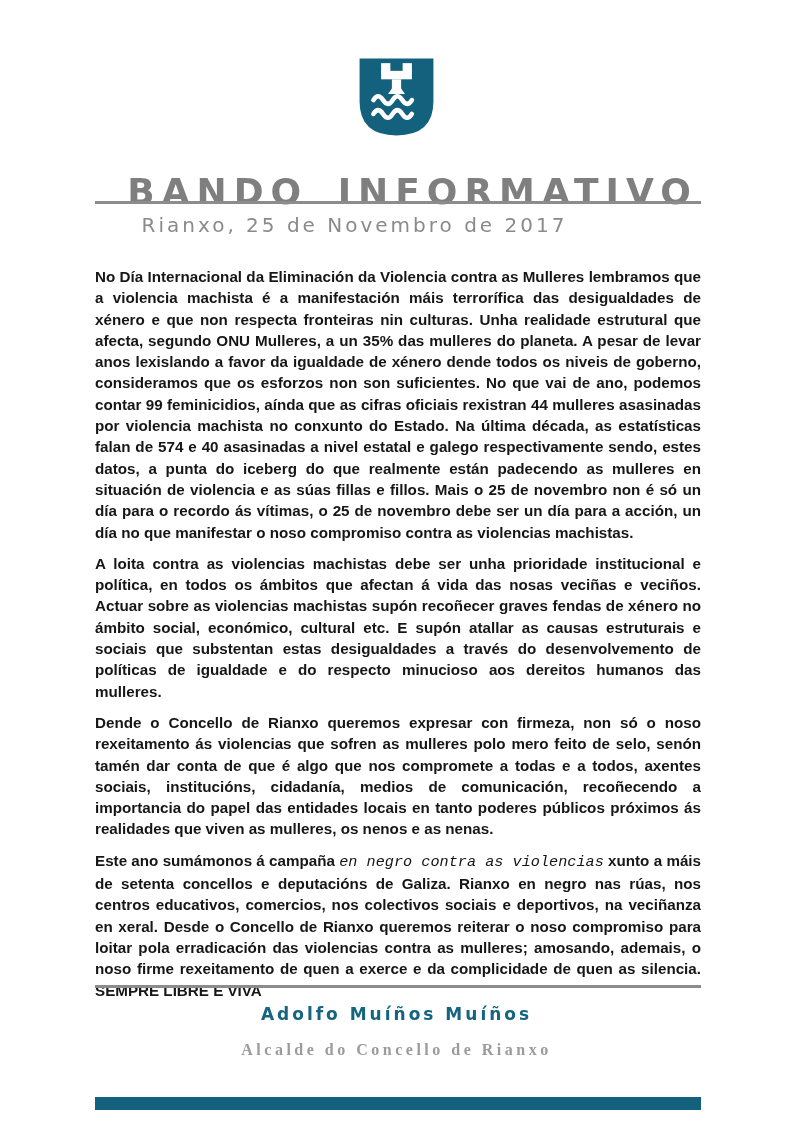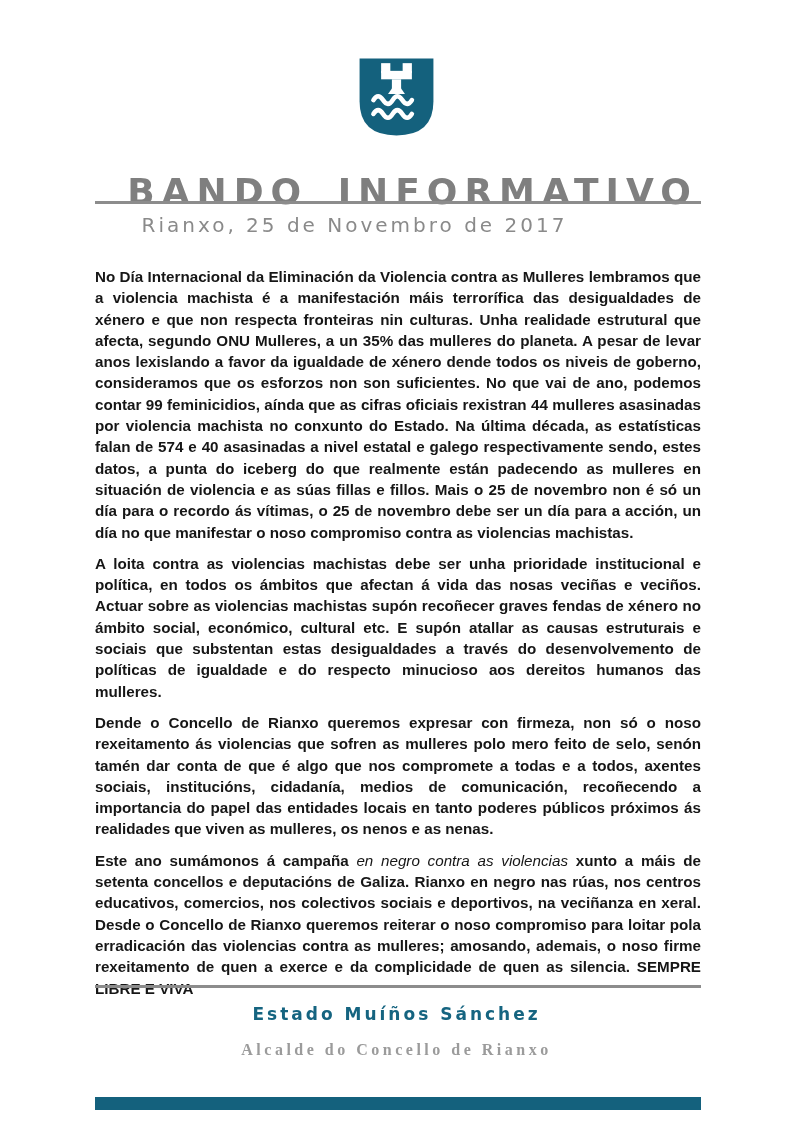--- a/index.html
+++ b/index.html
@@ -28,21 +28,21 @@
     letter-spacing:3px; color:var(--date_gray);
   }
   .body{
     position:absolute; top:266px; left:95px; width:606px;
     font-size:15.2px; line-height:21.3px; color:var(--body_text);
     text-align:justify;
   }
   .body p{margin:0 0 10px 0;}
   .body p:last-child{margin-bottom:0;}
   .bold{font-weight:bold;margin-top:39px;}
-  .italic{font-style:italic;}
+  .italic{font-style:italic;font-family:Liberation Mono, monospace;}
   .normal{font-weight:bold; font-style:normal;}
   .signature{
     position:absolute; top:1002px; left:0; width:793px; text-align:center;
     font-family:"DejaVu Sans", sans-serif; font-weight:700; font-size:17px;
     line-height:24px; letter-spacing:3px; color:var(--signature_teal);
   }
   .role{
     position:absolute; top:1038px; left:0; width:793px; text-align:center;
     font-family:Liberation Serif, serif; font-weight:700; font-size:16px;
     line-height:24px; letter-spacing:3.5px; color:var(--role_gray);
@@ -78,19 +78,19 @@
 
   <div class="body" id="body">
       <p><span class="normal">No </span><span class="bold">Día Internacional da Eliminación da Violencia contra as Mulleres</span><span class="normal"> lembramos que a violencia machista é a manifestación máis terrorífica das desigualdades de xénero e que non respecta fronteiras nin culturas. Unha realidade estrutural que afecta, segundo ONU Mulleres, a un 35% das mulleres do planeta. A pesar de levar anos lexislando a favor da igualdade de xénero dende todos os niveis de goberno, consideramos que os esforzos non son suficientes. No que vai de ano, podemos contar 99 feminicidios, aínda que as cifras oficiais rexistran 44 mulleres asasinadas por violencia machista no conxunto do Estado. Na última década, as estatísticas falan de 574 e 40 asasinadas a nivel estatal e galego respectivamente sendo, estes datos, a punta do iceberg do que realmente están padecendo as mulleres en situación de violencia e as súas fillas e fillos. Mais o 25 de novembro non é só un día para o recordo ás vítimas, o 25 de novembro debe ser un día para a acción, un día no que manifestar o noso compromiso contra as violencias machistas.</span></p>
       <p><span class="normal">A loita contra as violencias machistas debe ser unha prioridade institucional e política, en todos os ámbitos que afectan á vida das nosas veciñas e veciños. Actuar sobre as violencias machistas supón recoñecer graves fendas de xénero no ámbito social, económico, cultural etc. E supón atallar as causas estruturais e sociais que substentan estas desigualdades a través do desenvolvemento de políticas de igualdade e do respecto minucioso aos dereitos humanos das mulleres.</span></p>
       <p><span class="normal">Dende o Concello de Rianxo queremos expresar con firmeza, non só o noso rexeitamento ás violencias que sofren as mulleres polo mero feito de selo, senón tamén dar conta de que é algo que nos compromete a todas e a todos, axentes sociais, institucións, cidadanía, medios de comunicación, recoñecendo a importancia do papel das entidades locais en tanto poderes públicos próximos ás realidades que viven as mulleres, os nenos e as nenas.</span></p>
       <p><span class="normal">Este ano sumámonos á campaña </span><span class="italic">en negro contra as violencias</span><span class="normal"> xunto a máis de setenta concellos e deputacións de Galiza. Rianxo en negro nas rúas, nos centros educativos, comercios, nos colectivos sociais e deportivos, na veciñanza en xeral. Desde o Concello de Rianxo queremos reiterar o noso compromiso para loitar pola erradicación das violencias contra as mulleres; amosando, ademais, </span><span class="bold">o noso firme rexeitamento de quen a exerce e da complicidade de quen as silencia. SEMPRE LIBRE E VIVA</span></p>
     </div>
 
   <div class="rule rule-bottom"></div>
 
-  <div class="signature">Estado Muíños Sánchez</div>
+  <div class="signature">Adolfo Muíños Muíños</div>
 
   <div class="role">Alcalde do Concello de Rianxo</div>
 
   <div class="bottom-bar"></div>
 
 </div>
 
 </body></html>

